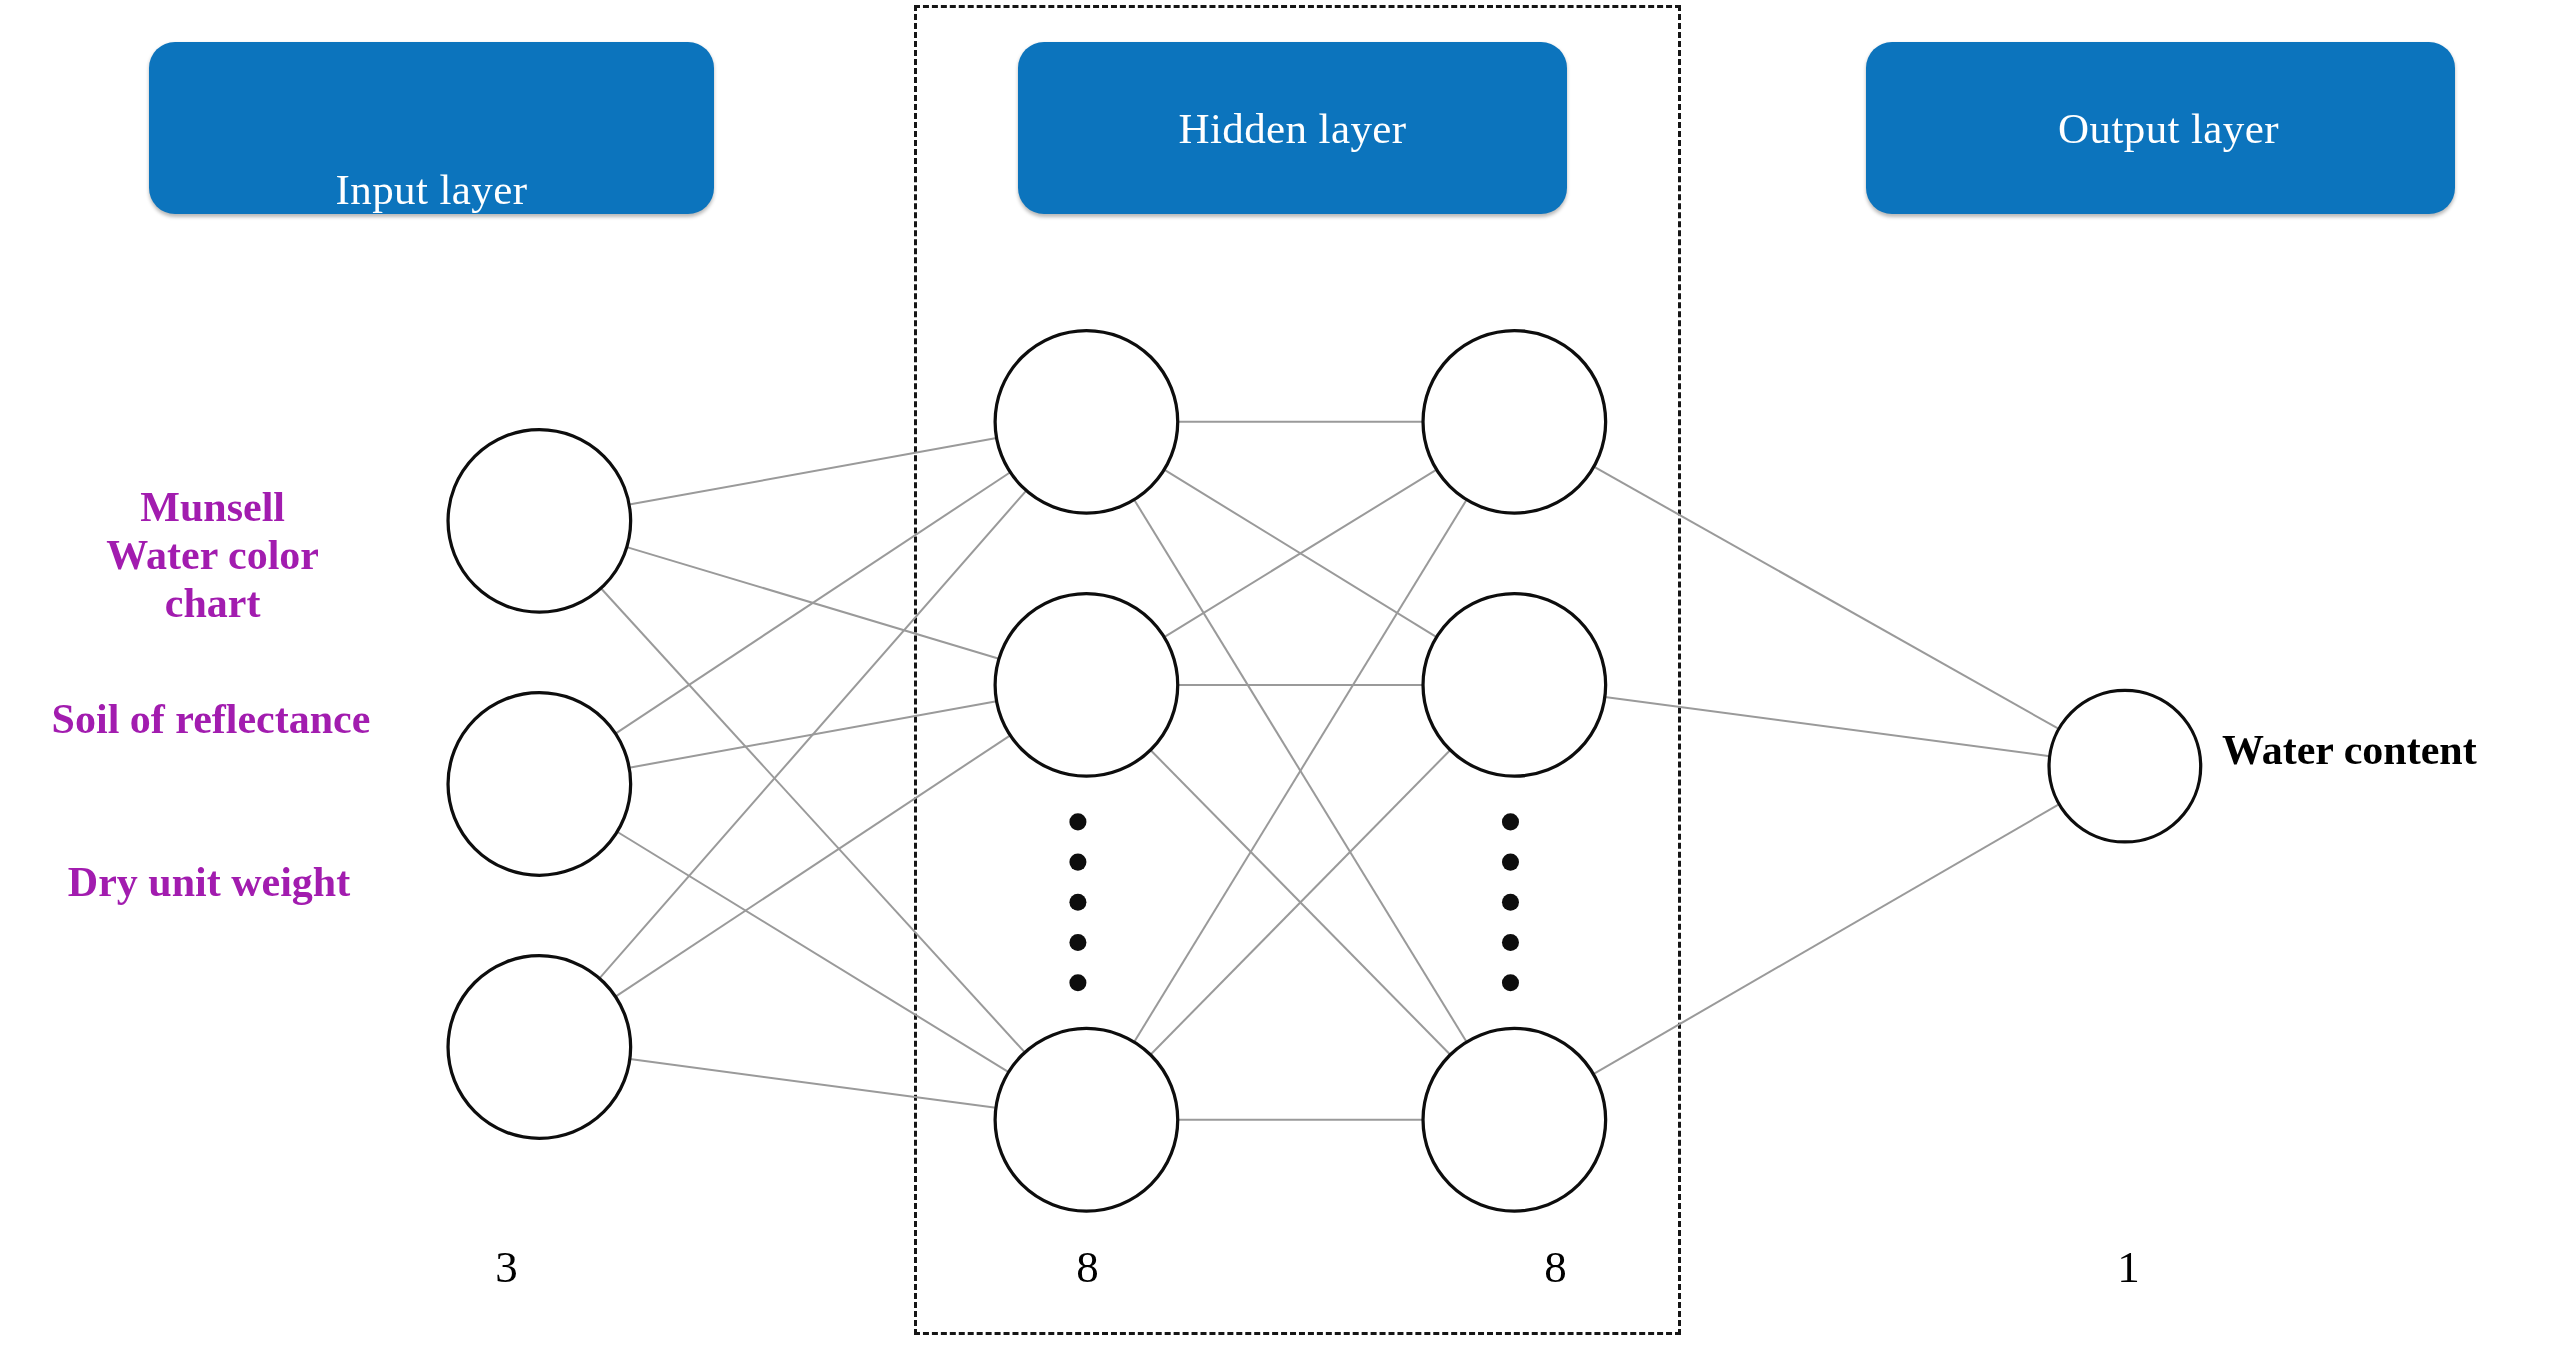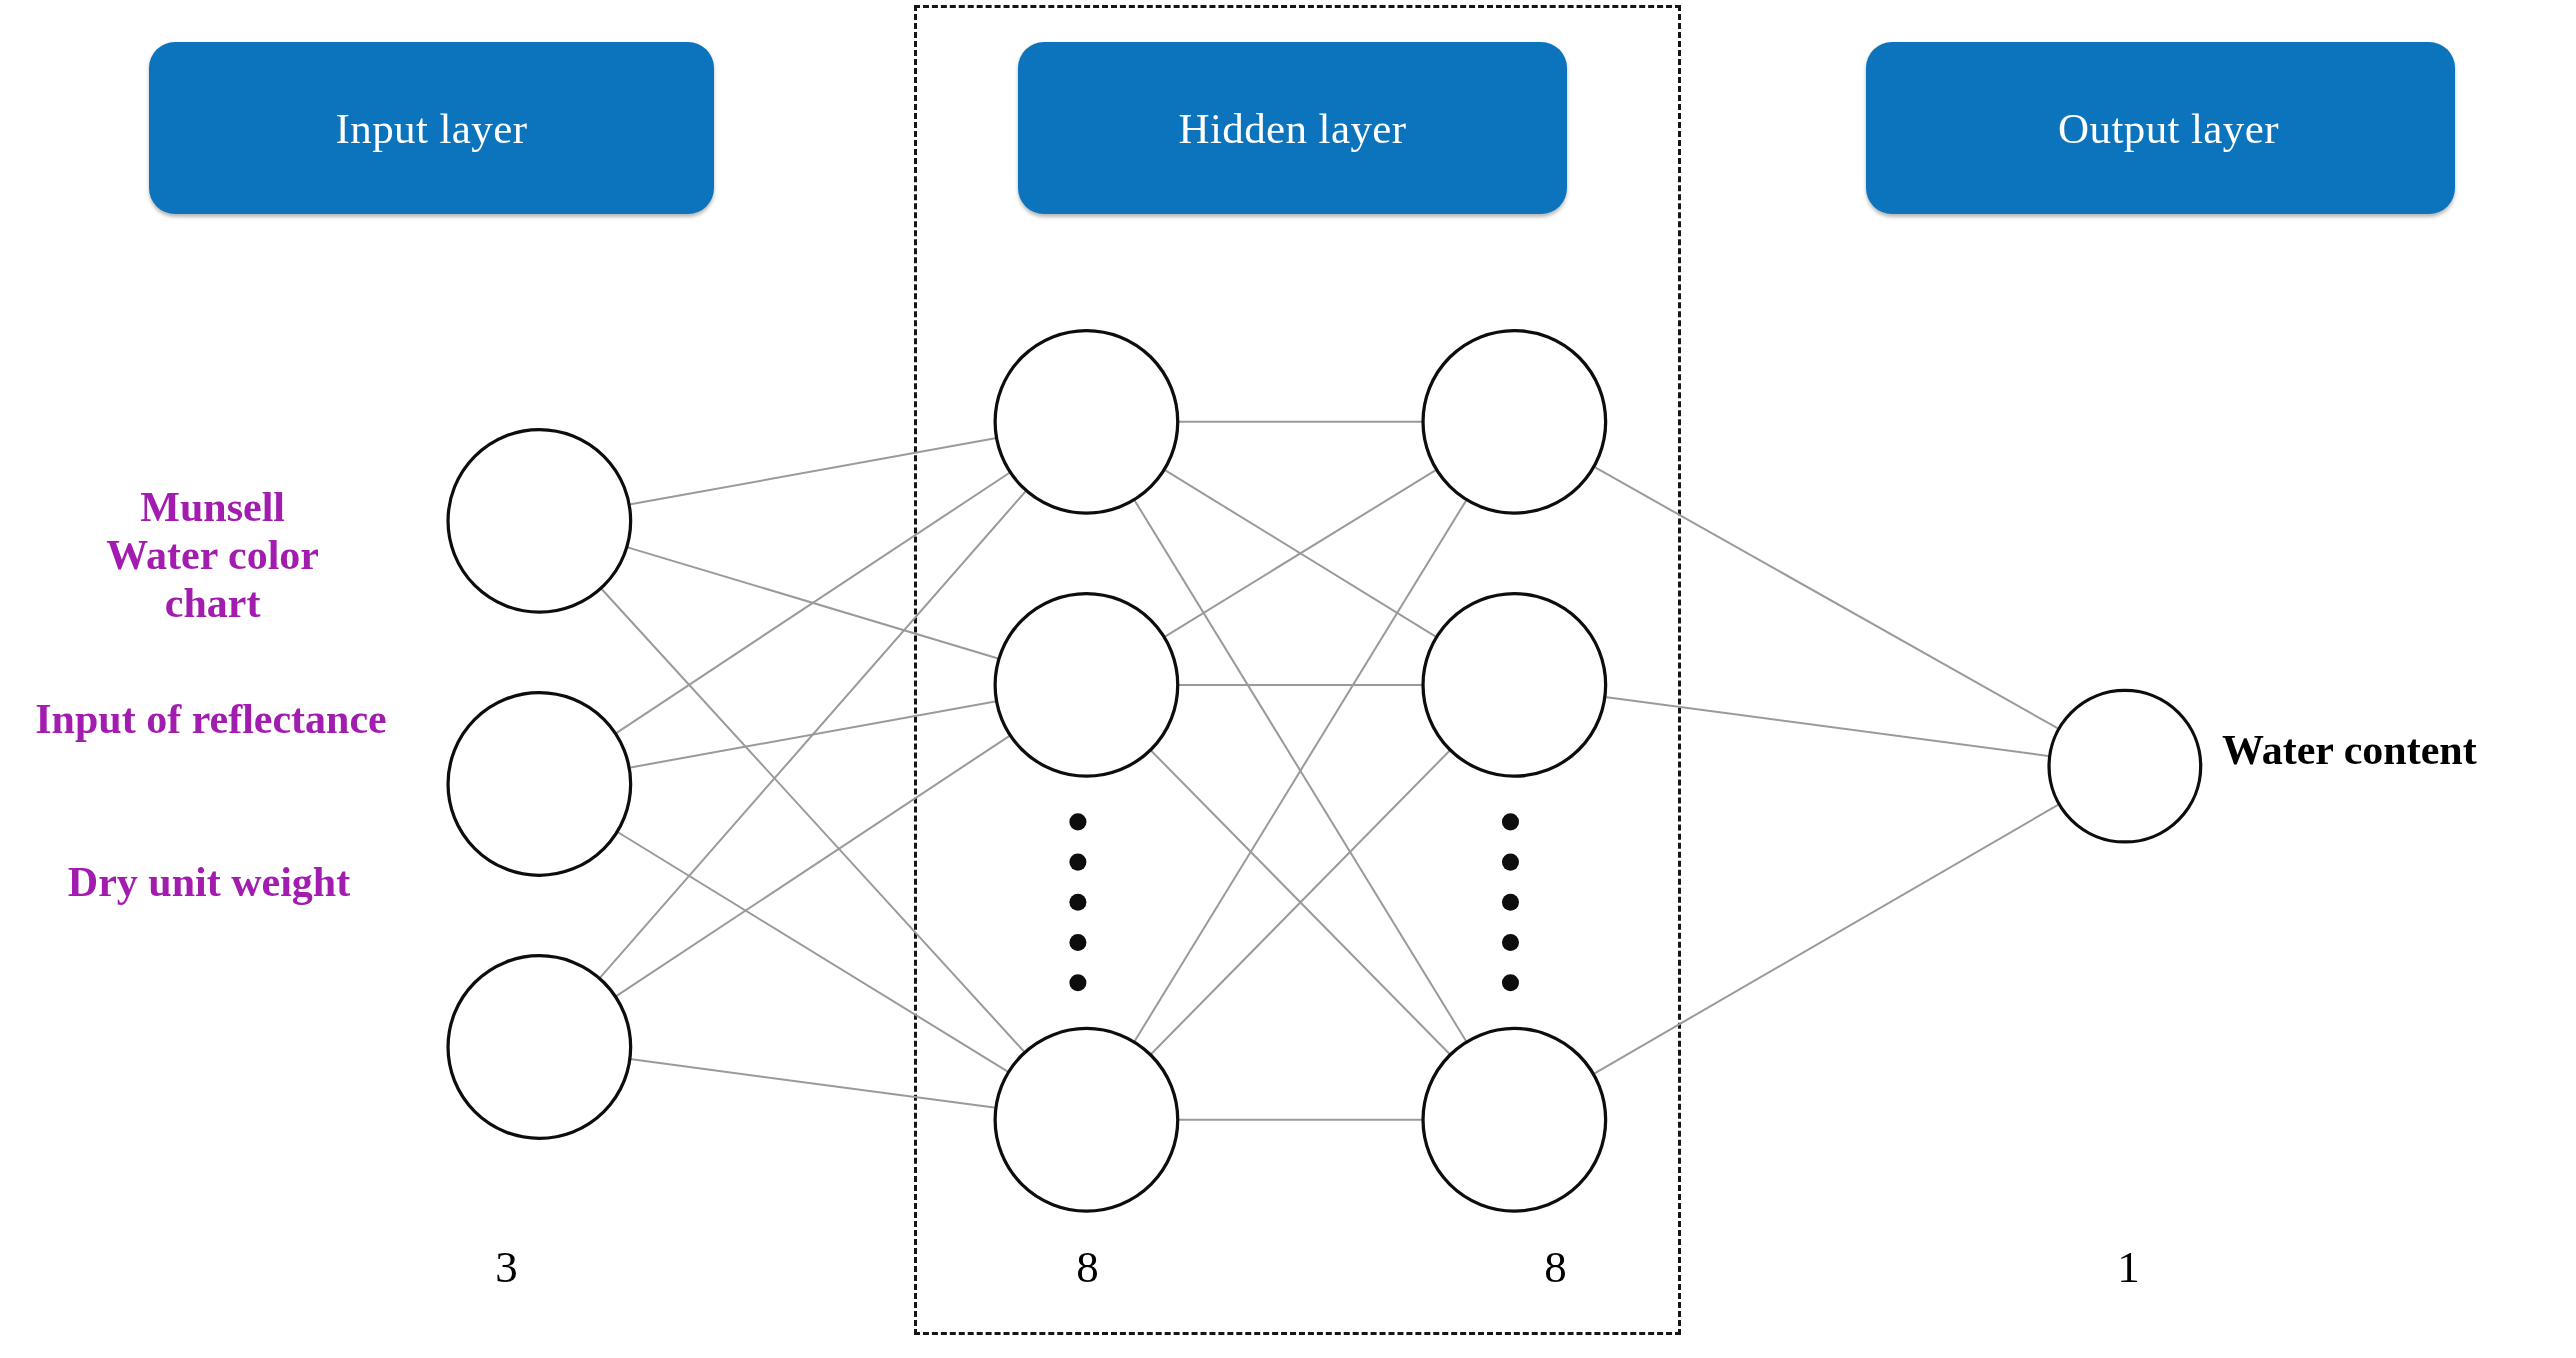--- a/index.html
+++ b/index.html
@@ -124,40 +124,40 @@
         <circle cx="1393" cy="1218" r="11" class="dot"></circle>
         <circle cx="1393" cy="1270" r="11" class="dot"></circle>
         <circle cx="1952" cy="1062" r="11" class="dot"></circle>
         <circle cx="1952" cy="1114" r="11" class="dot"></circle>
         <circle cx="1952" cy="1166" r="11" class="dot"></circle>
         <circle cx="1952" cy="1218" r="11" class="dot"></circle>
         <circle cx="1952" cy="1270" r="11" class="dot"></circle>
       </g>
   </svg>
 
-  <div class="layer-box" id="box-input" style="background: rgb(12, 116, 189);">
+  <div class="layer-box" id="box-input" style="background: rgb(12, 116, 189); align-items: flex-end;">
     <span>Input layer</span>
   </div>
 
   <div class="layer-box" id="box-hidden" style="background: rgb(12, 116, 189);">
     <span>Hidden layer</span>
   </div>
 
   <div class="layer-box" id="box-output" style="background: rgb(12, 116, 189); padding-left: 16px;">
     <span>Output layer</span>
   </div>
 
   <div class="side-label" id="label-munsell">
     <div>Munsell</div>
     <div>Water color</div>
     <div>chart</div>
   </div>
 
   <div class="side-label" id="label-nir">
-    <div>Input of reflectance</div>
+    <div>Soil of reflectance</div>
   </div>
 
   <div class="side-label" id="label-dryunit">
     <div>Dry unit weight</div>
   </div>
 
   <div id="label-water">Water content</div>
 
   <div class="count-label" id="count-input">3</div>
   <div class="count-label" id="count-hidden1">8</div>

